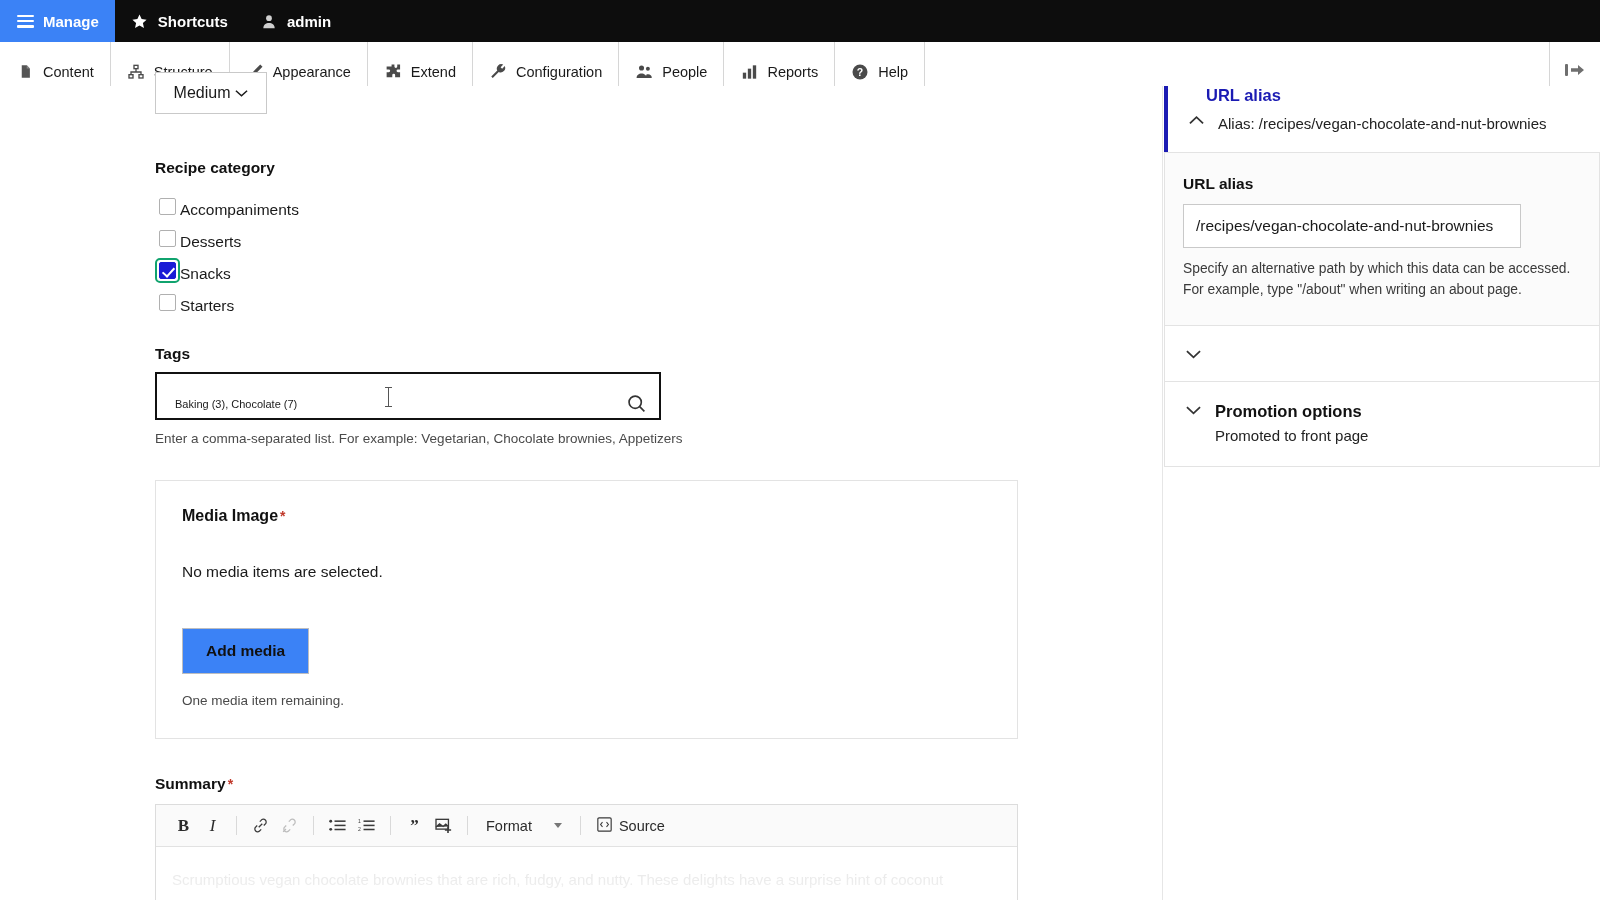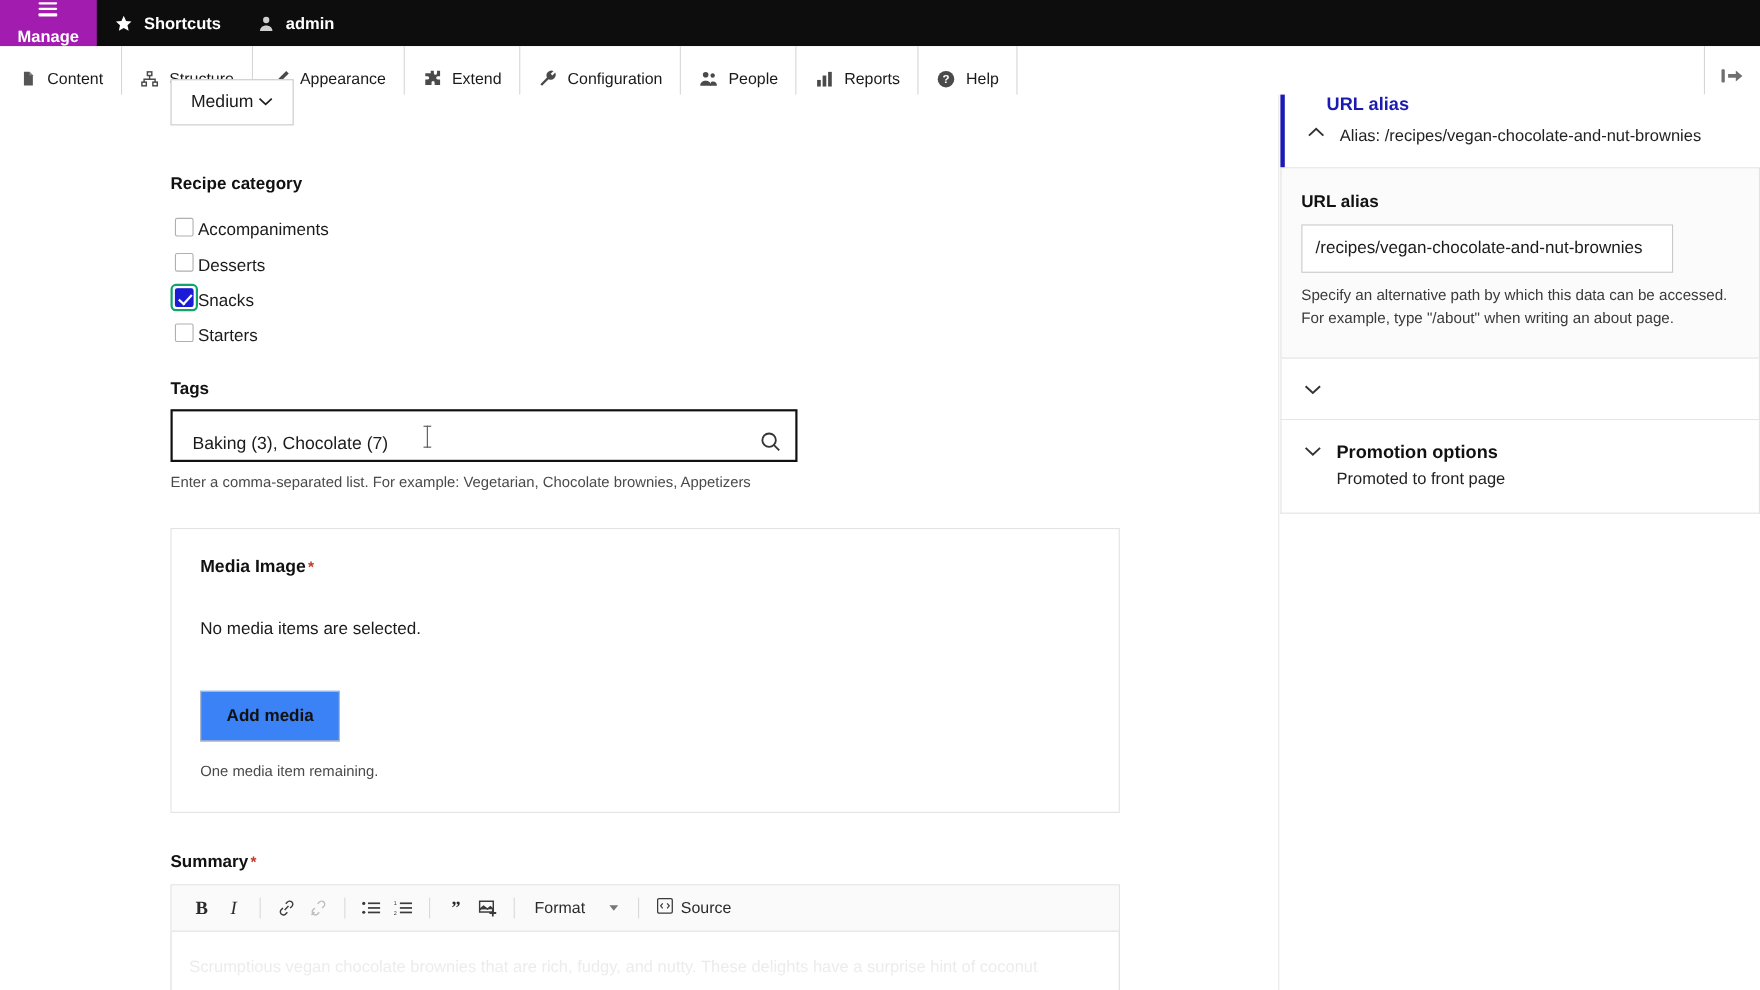--- a/index.html
+++ b/index.html
@@ -20,21 +20,21 @@
     display: flex; align-items: stretch;
   }
   .toolbar-tab {
     display: flex; align-items: center; gap: 9px;
     padding: 0 16px;
     color: #ffffff;
     font-size: 15px; font-weight: bold;
     cursor: pointer;
     white-space: nowrap;
   }
-  .toolbar-tab.home { background: #a21caf; flex-direction: column; }
+  .toolbar-tab.home { background: #3b82f6; }
   .tb-icon { display: inline-flex; align-items: center; justify-content: center; width: 18px; height: 18px; }
   .hamburger { display: flex; flex-direction: column; justify-content: space-between; width: 17px; height: 13px; }
   .hamburger i { display: block; height: 2.6px; background: #fff; border-radius: 1px; }
 
   .toolbar-menu {
     position: absolute; top: 42px; left: 0;
     width: 1600px; height: 60px;
     background: #ffffff;
     border-bottom: 1px solid #bebebe;
     display: flex; align-items: stretch;
@@ -104,26 +104,26 @@
     content: ""; position: absolute;
     left: 5px; top: 1.5px; width: 5px; height: 10px;
     border: solid #fff; border-width: 0 2.3px 2.3px 0;
     transform: rotate(42deg);
   }
   .cb-label { font-size: 15.5px; color: #1a1a1a; }
 
   .field-label { font-size: 15.5px; font-weight: bold; color: #111; margin: 0 0 9px 0; }
   .req { color: #c0392b; font-size: 14px; margin-left: 2px; }
   .text-input {
-    width: 570px; height: 48px;
+    width: 506px; height: 48px;
     border: 2px solid #111;
     background: #fff;
     display: flex; align-items: center;
     padding: 16px 12px 0 18px;
-    font-size: 16px; color: #1a1a1a;
+    font-size: 11px; color: #1a1a1a;
     position: relative;
   }
   .text-input .val { flex: 1; }
   .caret-i {
     position: absolute; left: 231px; top: 13px;
     width: 1px; height: 20px; background: #555;
   }
   .caret-i::before, .caret-i::after {
     content: ""; position: absolute; left: -3px; width: 7px; height: 1px; background: #555;
   }

